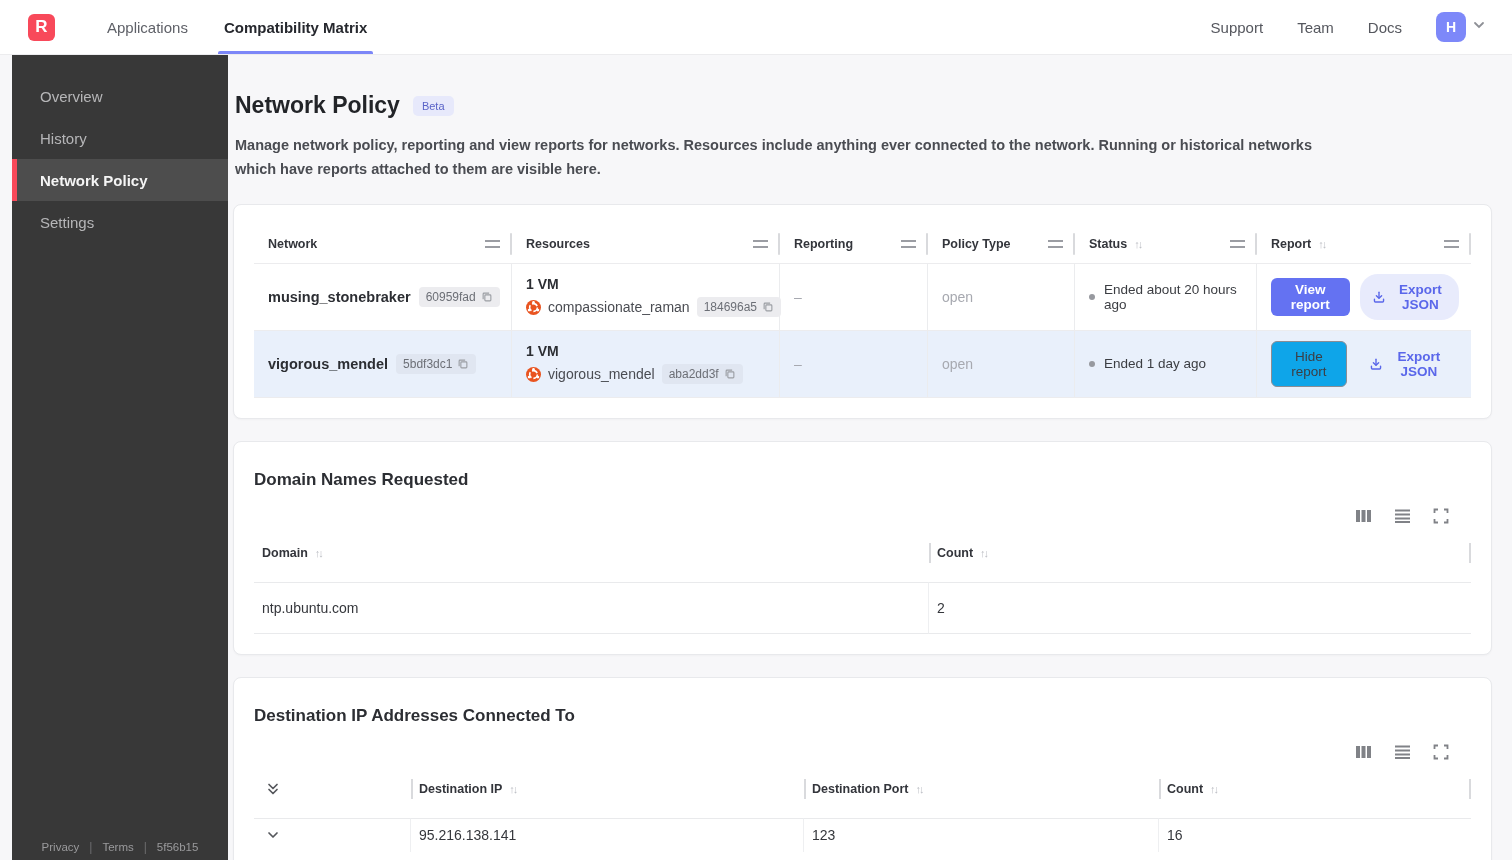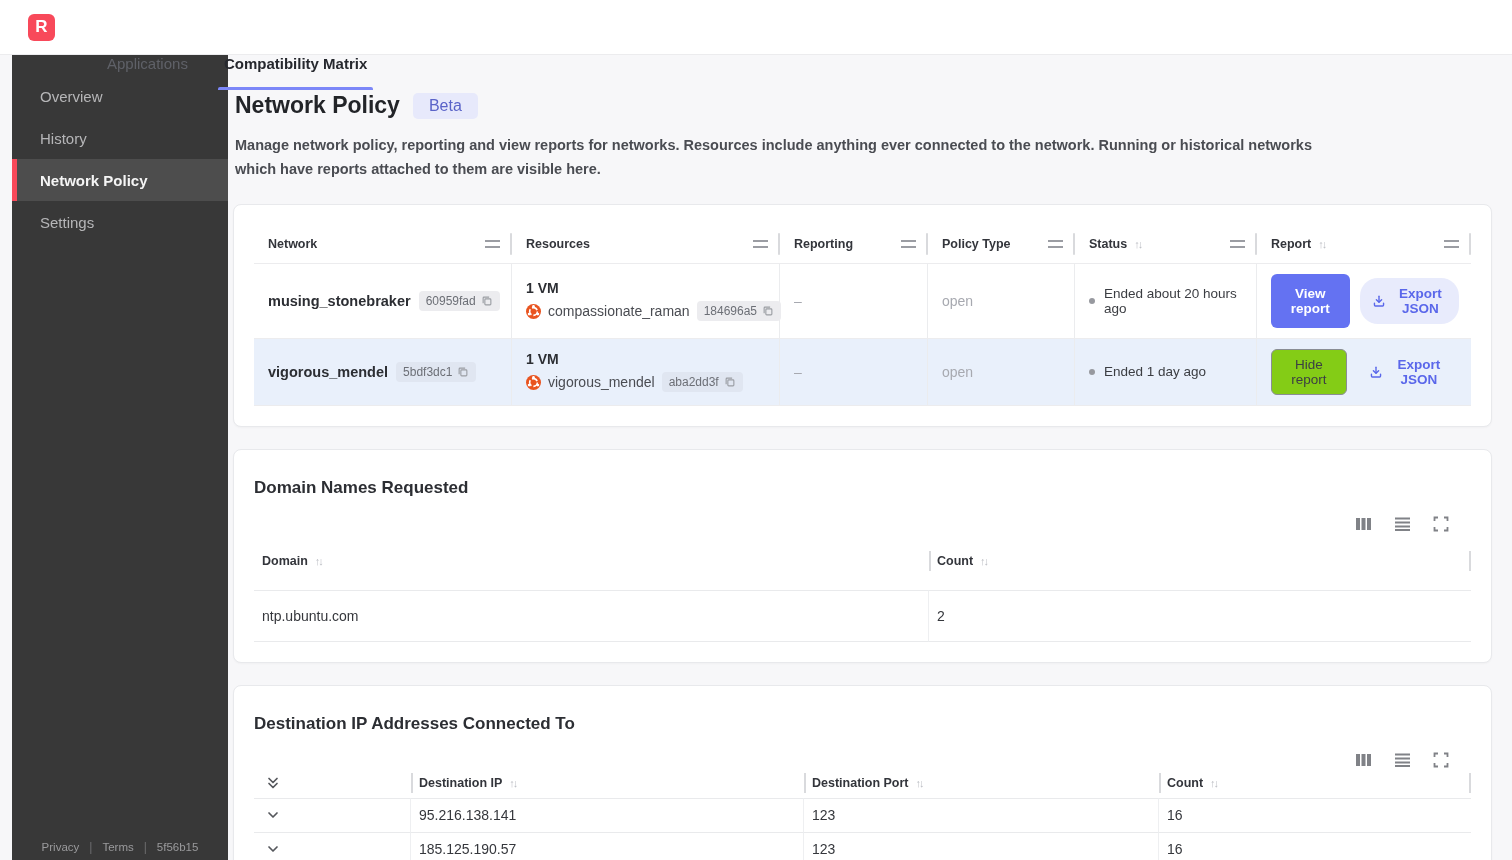--- a/index.html
+++ b/index.html
@@ -7,21 +7,21 @@
     font-family:"Liberation Sans", sans-serif; color:#2b2d33; }
 
   
   .topbar { position:fixed; top:0; left:0; right:0; height:55px; background:#fff;
     border-bottom:1px solid #ececee; display:flex; align-items:center; z-index:30; }
   .logo { width:27px; height:27px; border-radius:6px; background:#f8495a; color:#fff;
     font-weight:bold; font-size:17px; display:flex; align-items:center; justify-content:center;
     margin-left:28px; }
   .top-tabs { display:flex; margin-left:34px; height:100%; }
   .top-tab { position:relative; display:flex; align-items:center; height:100%;
-    padding:0 18px; font-size:15px; color:#5f6168; cursor:pointer;margin-top:36px; }
+    padding:0 18px; font-size:15px; color:#5f6168; cursor:pointer; }
   .top-tab.active { color:#26282e; font-weight:bold; }
   .top-tab.active::after { content:""; position:absolute; left:12px; right:12px; bottom:0;
     height:3px; background:#7c87f8; border-radius:2px 2px 0 0; }
   .top-right { margin-left:auto; display:flex; align-items:center; gap:34px; padding-right:26px; }
   .top-link { font-size:15px; color:#55575e; cursor:pointer; }
   .avatar-wrap { display:flex; align-items:center; gap:6px; cursor:pointer; }
   .avatar { width:30px; height:30px; border-radius:8px; background:#7d88f9; color:#fff;
     font-size:14px; font-weight:bold; display:flex; align-items:center; justify-content:center; }
   .chev { color:#8e9096; }
 
@@ -37,21 +37,21 @@
     align-items:center; justify-content:center; gap:10px; font-size:11.5px; color:#9a9a9c; }
   .side-footer .sep { color:#6d6d6f; font-size:12px; }
   .side-footer span { cursor:default; }
   .side-footer .linkish { cursor:pointer; }
 
   
   .main { position:absolute; top:55px; left:216px; width:1296px; height:805px;
     padding:37px 20px 0 17px; overflow:hidden; }
   .page-head { display:flex; align-items:center; gap:13px; padding-left:2px; }
   .page-title { font-size:23px; font-weight:bold; color:#222428; }
-  .beta-badge { background:#e7e9fb; color:#5a63c8; font-size:16px; padding:4px 16px;
+  .beta-badge { background:#e7e9fb; color:#5a63c8; font-size:11px; padding:4px 9px;
     border-radius:5px; }
   .page-desc { margin-top:14px; padding-left:2px; max-width:1110px; font-size:14.5px;
     line-height:1.68; color:#4a4c52;font-weight:bold; }
 
   .card { background:#fff; border:1px solid #e8e9ec; border-radius:8px;
     box-shadow:0 1px 2px rgba(0,0,0,0.03); margin-top:22px; padding:20px; }
 
   
   .nt-grid { display:grid; grid-template-columns:258px 268px 148px 147px 182px auto; }
   .nt-th { position:relative; display:flex; align-items:center; gap:7px; height:38px;
@@ -75,39 +75,39 @@
   .copy-ic { color:#9a9da3; cursor:pointer; display:inline-flex; }
   .res-cell { flex-direction:column; align-items:flex-start; justify-content:center; gap:5px; }
   .res-count { font-weight:bold; font-size:14px; color:#2c2e33;text-align:center; }
   .res-vm { display:flex; align-items:center; gap:7px; color:#4a4c52; }
   .muted { color:#a7a9b0; }
   .status-cell { gap:9px; }
   .status-dot { width:6px; height:6px; border-radius:50%; background:#97999f; flex:0 0 auto; }
   .status-text { font-size:13.5px; }
   .report-cell { gap:10px; }
   .btn-primary { background:#6472f2; color:#fff; font-size:13.5px; font-weight:bold;
-    border:none; border-radius:6px; padding:12px 13px; cursor:pointer;
+    border:none; border-radius:6px; padding:4px 13px; cursor:pointer;
     font-family:"Liberation Sans", sans-serif; }
-  .btn-outline { background:#84cc16; color:#3c3e44; font-size:13.5px; border:1px solid #8a8d94;
+  .btn-outline { background:#0ea5e9; color:#3c3e44; font-size:13.5px; border:1px solid #8a8d94;
     border-radius:6px; padding:7px 12px; cursor:pointer;
     font-family:"Liberation Sans", sans-serif; }
   .btn-export { display:inline-flex; align-items:center; gap:8px; background:#e8ebfc;
     color:#5a67ea; font-size:13.5px; font-weight:bold; border:none; border-radius:18px;
     padding:8px 12px; cursor:pointer; font-family:"Liberation Sans", sans-serif;justify-content:space-between; }
   .nt-row.selected .btn-export { background:transparent; }
   .nt-wrap { position:relative; }
 
   
   .card-title { font-size:17px; font-weight:bold; color:#2c2e33; padding:8px 0 0 0; }
   .card-tools { display:flex; justify-content:flex-end; gap:22px; margin-top:18px;
     padding-right:22px; color:#808287; }
   .tool-ic { cursor:pointer; display:inline-flex; }
 
   .dn-grid { display:grid; grid-template-columns:675px auto; margin-top:14px; }
-  .dip-grid { display:grid; grid-template-columns:157px 393px 355px auto; }
+  .dip-grid { display:grid; grid-template-columns:157px 393px 355px auto; margin-top:14px; }
   .rt-th { position:relative; display:flex; align-items:center; gap:7px; height:30px;
     padding:0 8px; font-size:12.5px; font-weight:bold; color:#33353b; }
   .rt-th::before { content:""; position:absolute; left:0; top:50%; transform:translateY(-50%);
     width:2px; height:20px; background:#d9dadd; }
   .rt-th.no-bar::before { display:none; }
   .rt-th.end-bar::after { content:""; position:absolute; right:0; top:50%;
     transform:translateY(-50%); width:2px; height:20px; background:#d9dadd; }
   .rt-td { display:flex; align-items:center; padding:0 8px; height:34px; font-size:14px;
     color:#35373c; border-top:1px solid #e9eaec; border-right:1px solid #eeeff1; }
   .rt-td:last-of-type { }
@@ -118,20 +118,33 @@
 </style>
 </head>
 <body>
 
 <div class="topbar">
   <div class="logo">R</div>
   <div class="top-tabs">
     <div class="top-tab">Applications</div>
     <div class="top-tab active">Compatibility Matrix</div>
   </div>
+  <div class="top-right">
+    <span class="top-link">Support</span>
+    <span class="top-link">Team</span>
+    <span class="top-link">Docs</span>
+    <div class="avatar-wrap">
+      <div class="avatar">H</div>
+      <span class="chev">
+        <svg width="14" height="14" viewBox="0 0 14 14" fill="none" stroke="currentColor" stroke-width="1.8" stroke-linecap="round">
+            <path d="M3 5l4 4 4-4"></path>
+          </svg>
+      </span>
+    </div>
+  </div>
 </div>
 
 <div class="sidebar">
   <div class="side-item">Overview</div>
   <div class="side-item">History</div>
   <div class="side-item active">Network Policy</div>
   <div class="side-item">Settings</div>
   <div class="side-footer">
     <span class="linkish">Privacy</span>
     <span class="sep">|</span>

